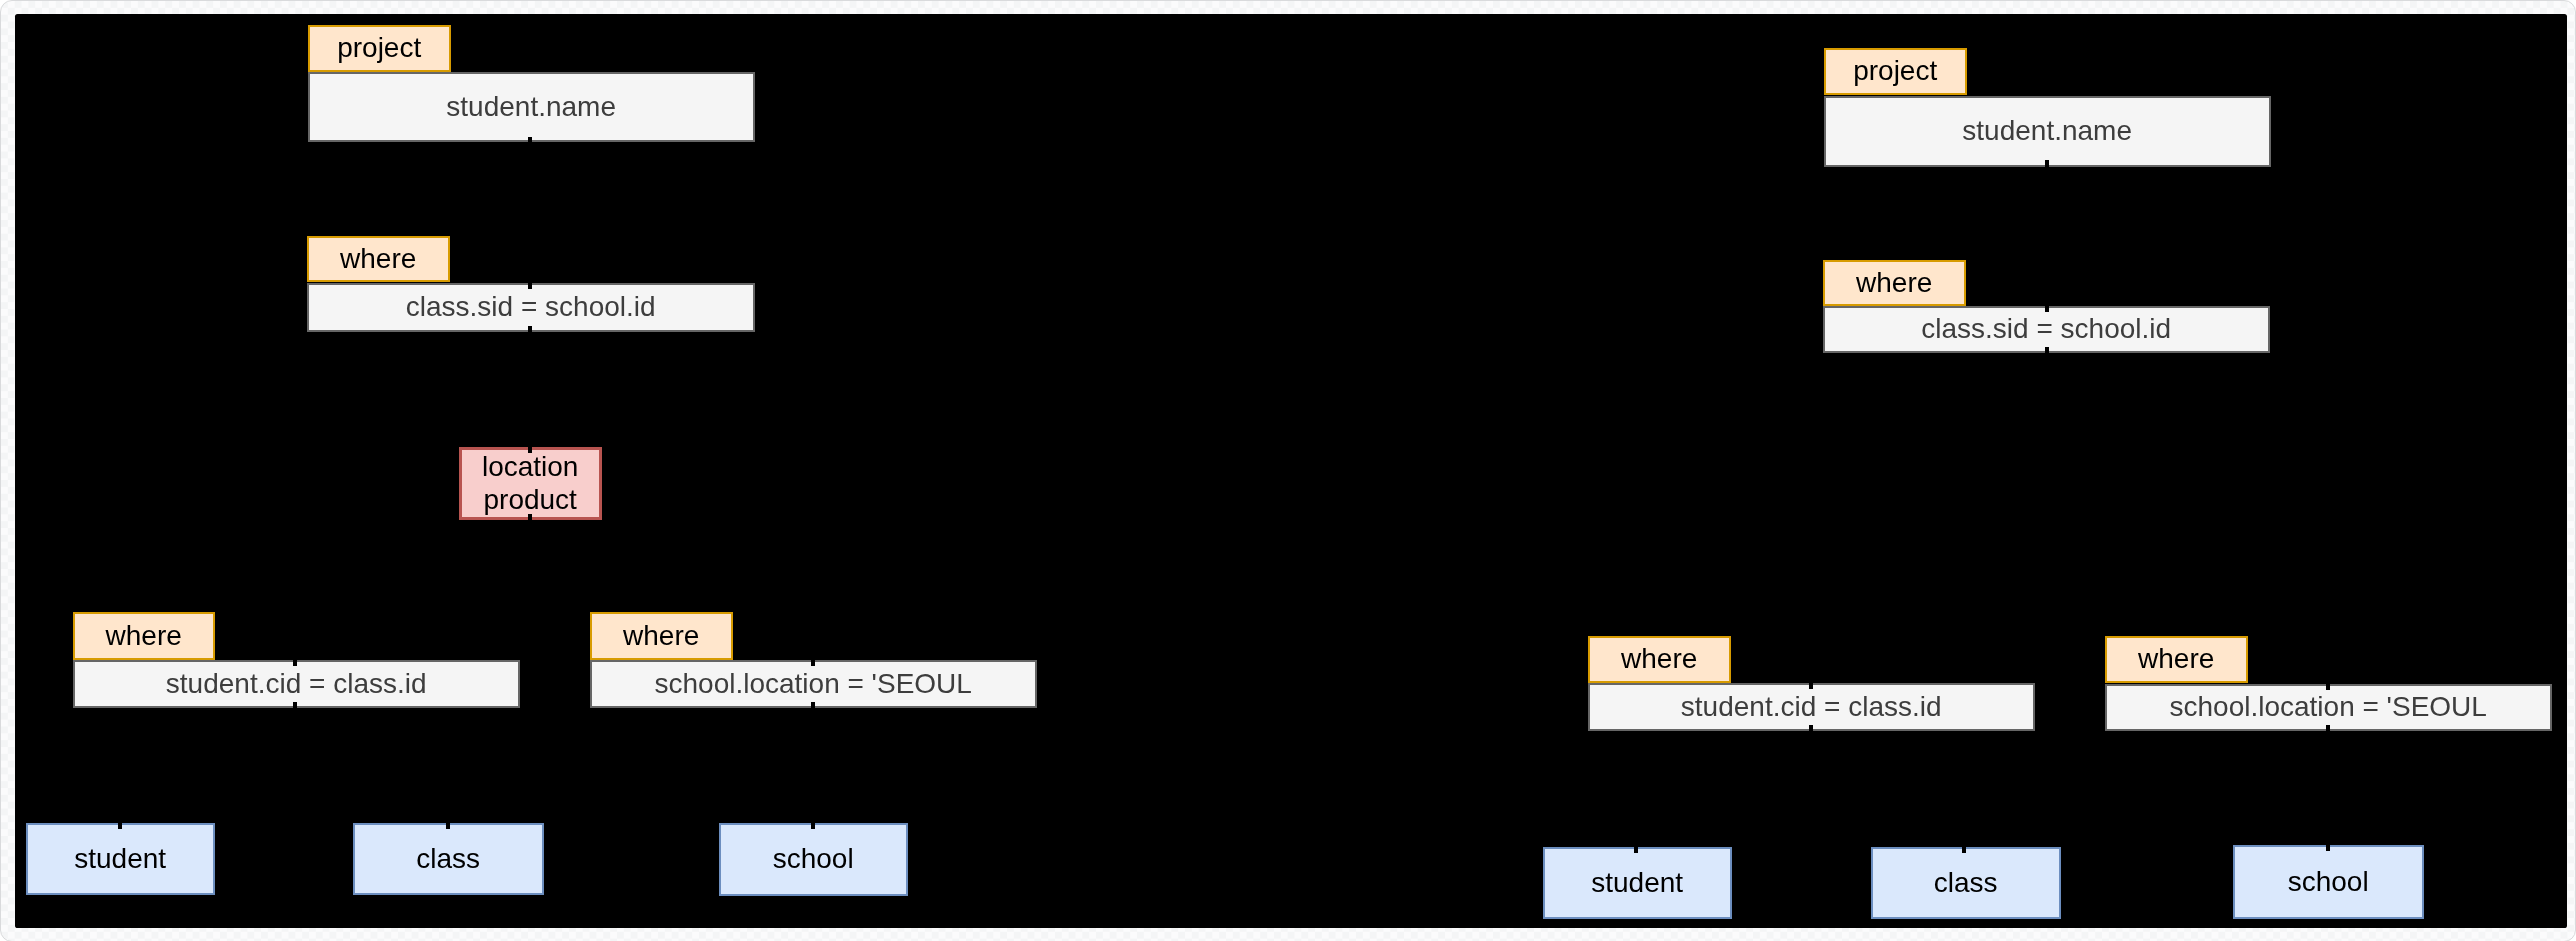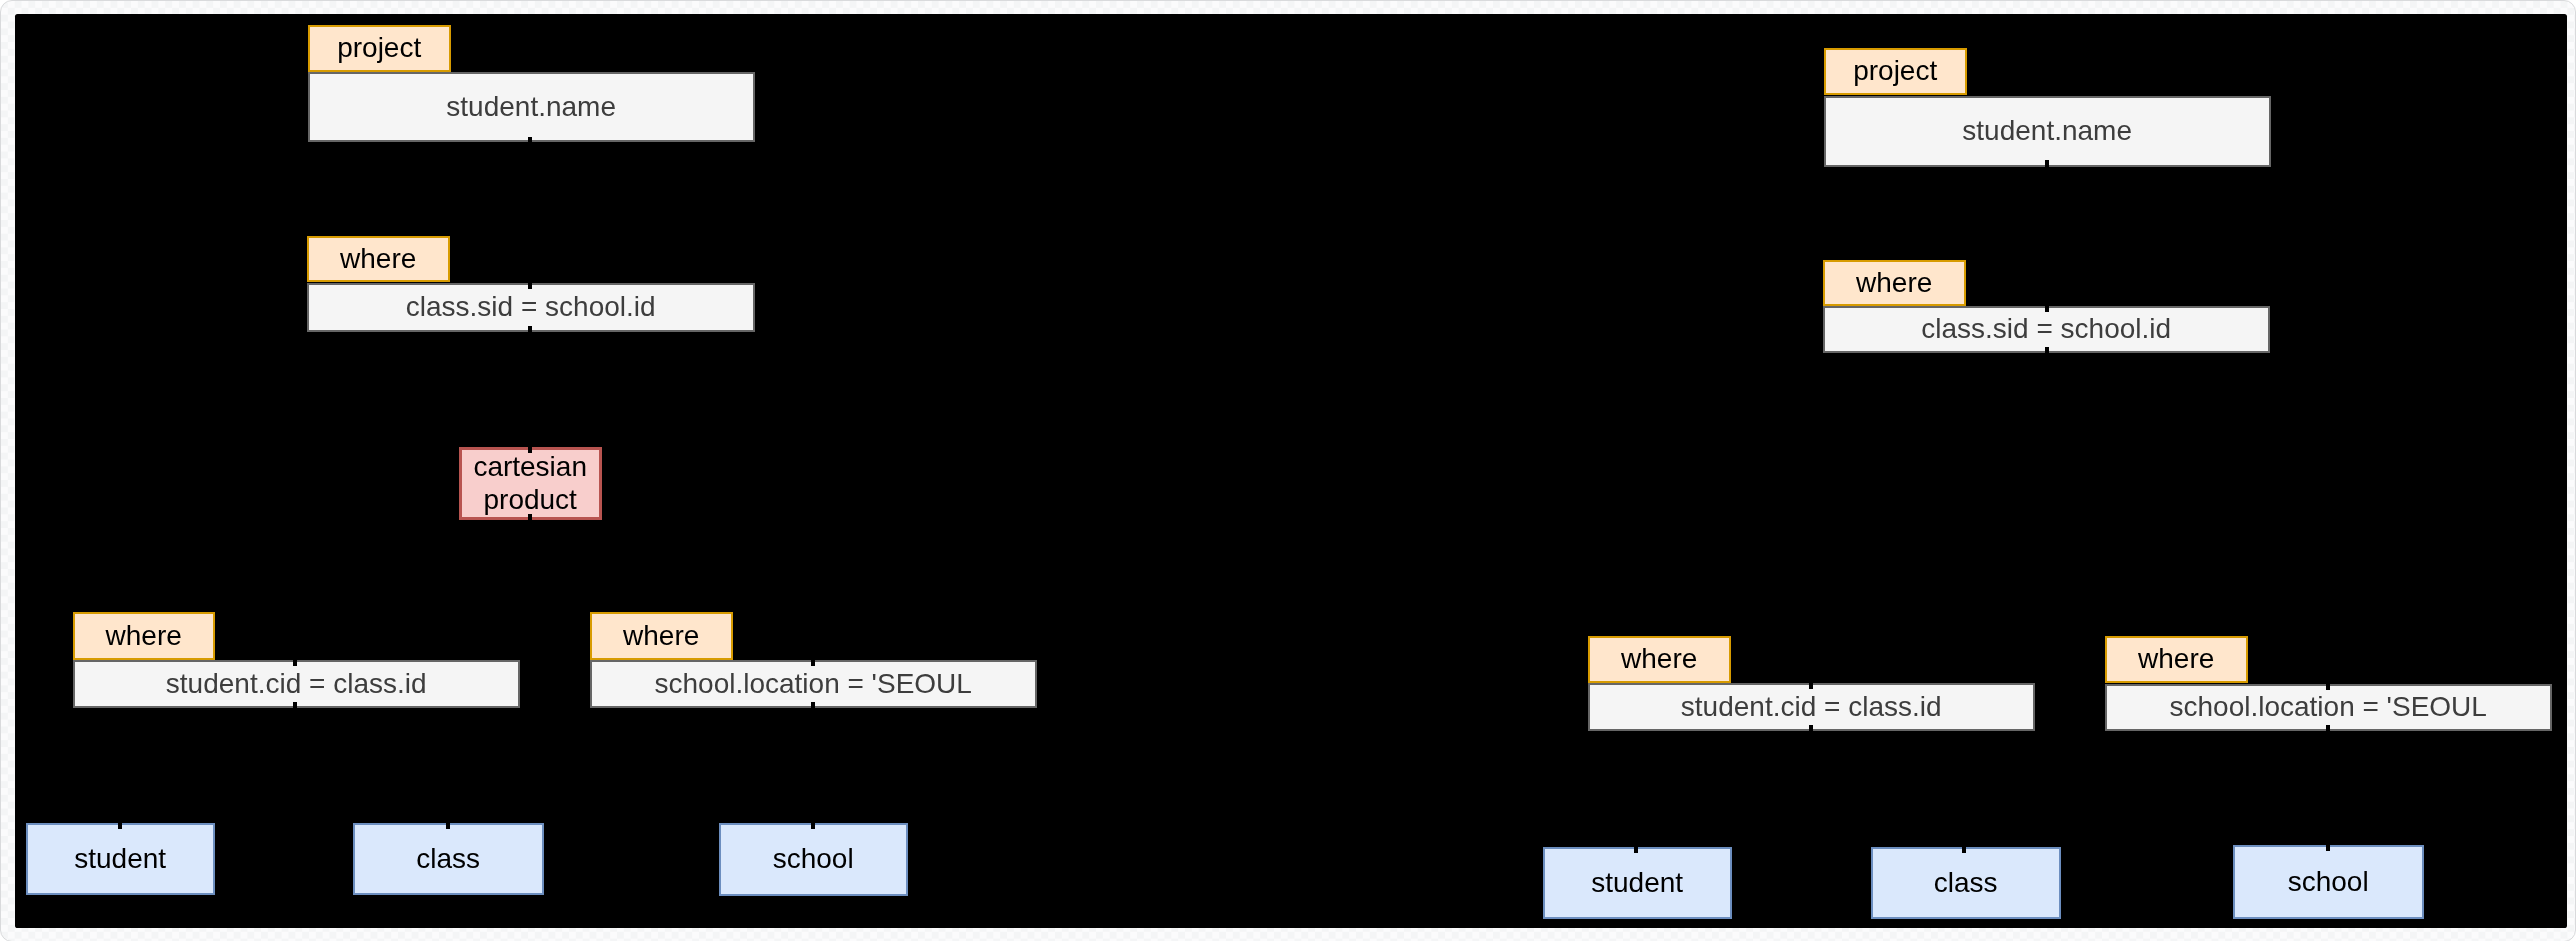--- a/index.html
+++ b/index.html
@@ -70,21 +70,21 @@
 
 <div class="page">
   <div class="canvas">
 
     <div class="node op-label" style="left:293px;top:11px;width:143px;height:47px">project</div>
     <div class="node val-box" style="left:293px;top:58px;width:447px;height:70px">student.name</div>
 
     <div class="node op-label" style="left:292px;top:222px;width:143px;height:46px">where</div>
     <div class="node val-box" style="left:292px;top:269px;width:448px;height:49px">class.sid = school.id</div>
 
-    <div class="node cartesian-box" style="left:444px;top:433px;width:143px;height:73px">cartesian product</div>
+    <div class="node cartesian-box" style="left:444px;top:433px;width:143px;height:73px">location product</div>
 
     <div class="node op-label" style="left:58px;top:598px;width:142px;height:48px">where</div>
     <div class="node val-box" style="left:58px;top:646px;width:447px;height:48px">student.cid = class.id</div>
 
     <div class="node op-label" style="left:575px;top:598px;width:143px;height:48px">where</div>
     <div class="node val-box" style="left:575px;top:646px;width:447px;height:48px">school.location = 'SEOUL</div>
 
     <div class="node table-box" style="left:11px;top:809px;width:189px;height:72px">student</div>
     <div class="node table-box" style="left:338px;top:809px;width:191px;height:72px">class</div>
     <div class="node table-box" style="left:704px;top:809px;width:189px;height:73px">school</div>

